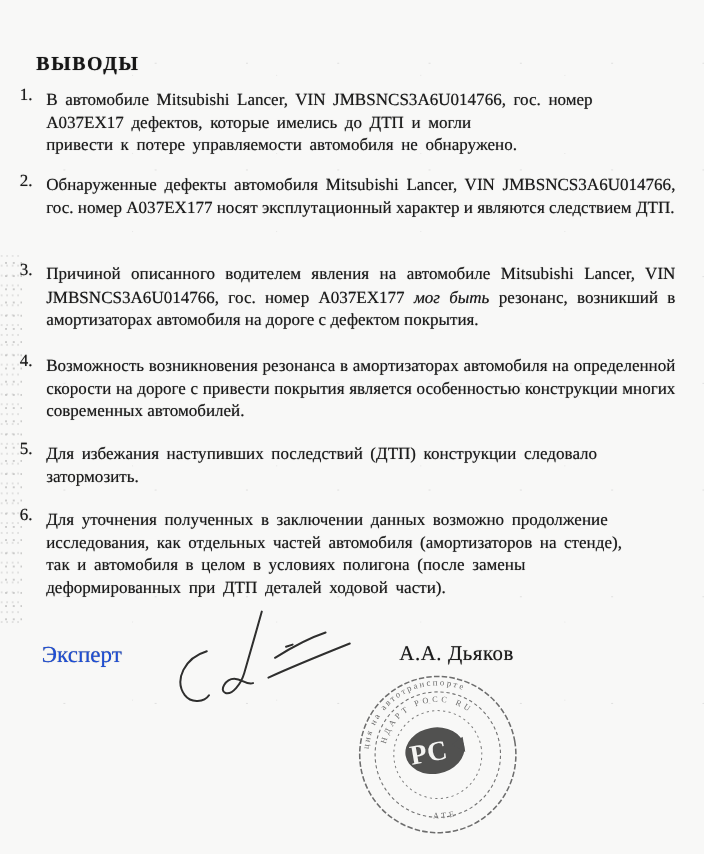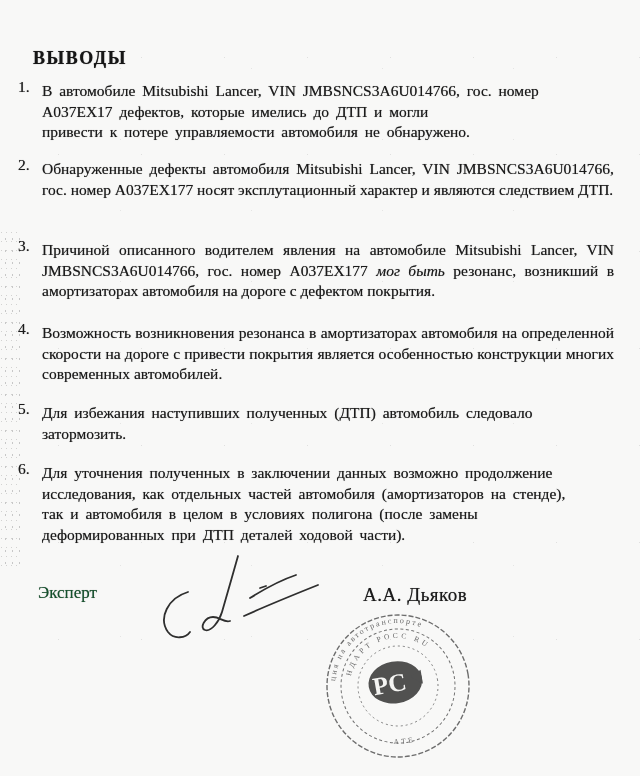--- a/index.html
+++ b/index.html
@@ -18,21 +18,21 @@
     position:absolute;left:18px;width:600px;display:flex;
     color:#1b1b1b;font-size:15.5px;line-height:20.5px;
     text-shadow:0 0 0.7px rgba(25,25,25,.65);
   }
   .num{flex:0 0 20px;width:20px;}
   .text{flex:1;margin:4px;text-align:justify;white-space:pre-line;}
   .ws .text{word-spacing:3px;}
   .text em{font-style:italic;}
   .sig-label{
     position:absolute;left:38px;top:583px;
-    font-size:17px;color:#14532d;text-shadow:0 0 0.7px rgba(25,25,25,.6);
+    font-size:21px;color:#1d4ed8;text-shadow:0 0 0.7px rgba(25,25,25,.6);
   }
   .expert-name{
     position:absolute;left:363px;top:584px;
     font-size:19px;color:#1b1b1b;letter-spacing:.5px;
     text-shadow:0 0 0.7px rgba(25,25,25,.6);
   }
   .signature{position:absolute;left:138px;top:552px;opacity:.92;}
   .stamp{
     position:absolute;left:320px;top:608px;
     transform:rotate(-10deg);opacity:.88;
@@ -83,21 +83,21 @@
     <p class="text"><span>Причиной описанного водителем явления на автомобиле Mitsubishi Lancer, VIN JMBSNCS3A6U014766, гос. номер A037EX177 </span><em>мог быть</em><span> резонанс, возникший  в амортизаторах автомобиля на дороге с дефектом покрытия.</span></p>
   </div>
 
   <div class="item" style="top:319px">
     <span class="num">4.</span>
     <p class="text">Возможность возникновения резонанса в амортизаторах автомобиля на определенной скорости на дороге с привести покрытия   является особенностью конструкции многих современных автомобилей.</p>
   </div>
 
   <div class="item ws" style="top:399px">
     <span class="num">5.</span>
-    <p class="text">Для  избежания наступивших полученных (ДТП) автомобиль следовало
+    <p class="text">Для  избежания наступивших последствий (ДТП) конструкции следовало
 затормозить.</p>
   </div>
 
   <div class="item ws" style="top:459px">
     <span class="num">6.</span>
     <p class="text">Для уточнения полученных в заключении данных возможно продолжение
 исследования, как отдельных частей автомобиля (амортизаторов на стенде),
 так и автомобиля в целом в условиях полигона (после замены
 деформированных при ДТП  деталей ходовой части).</p>
   </div>

